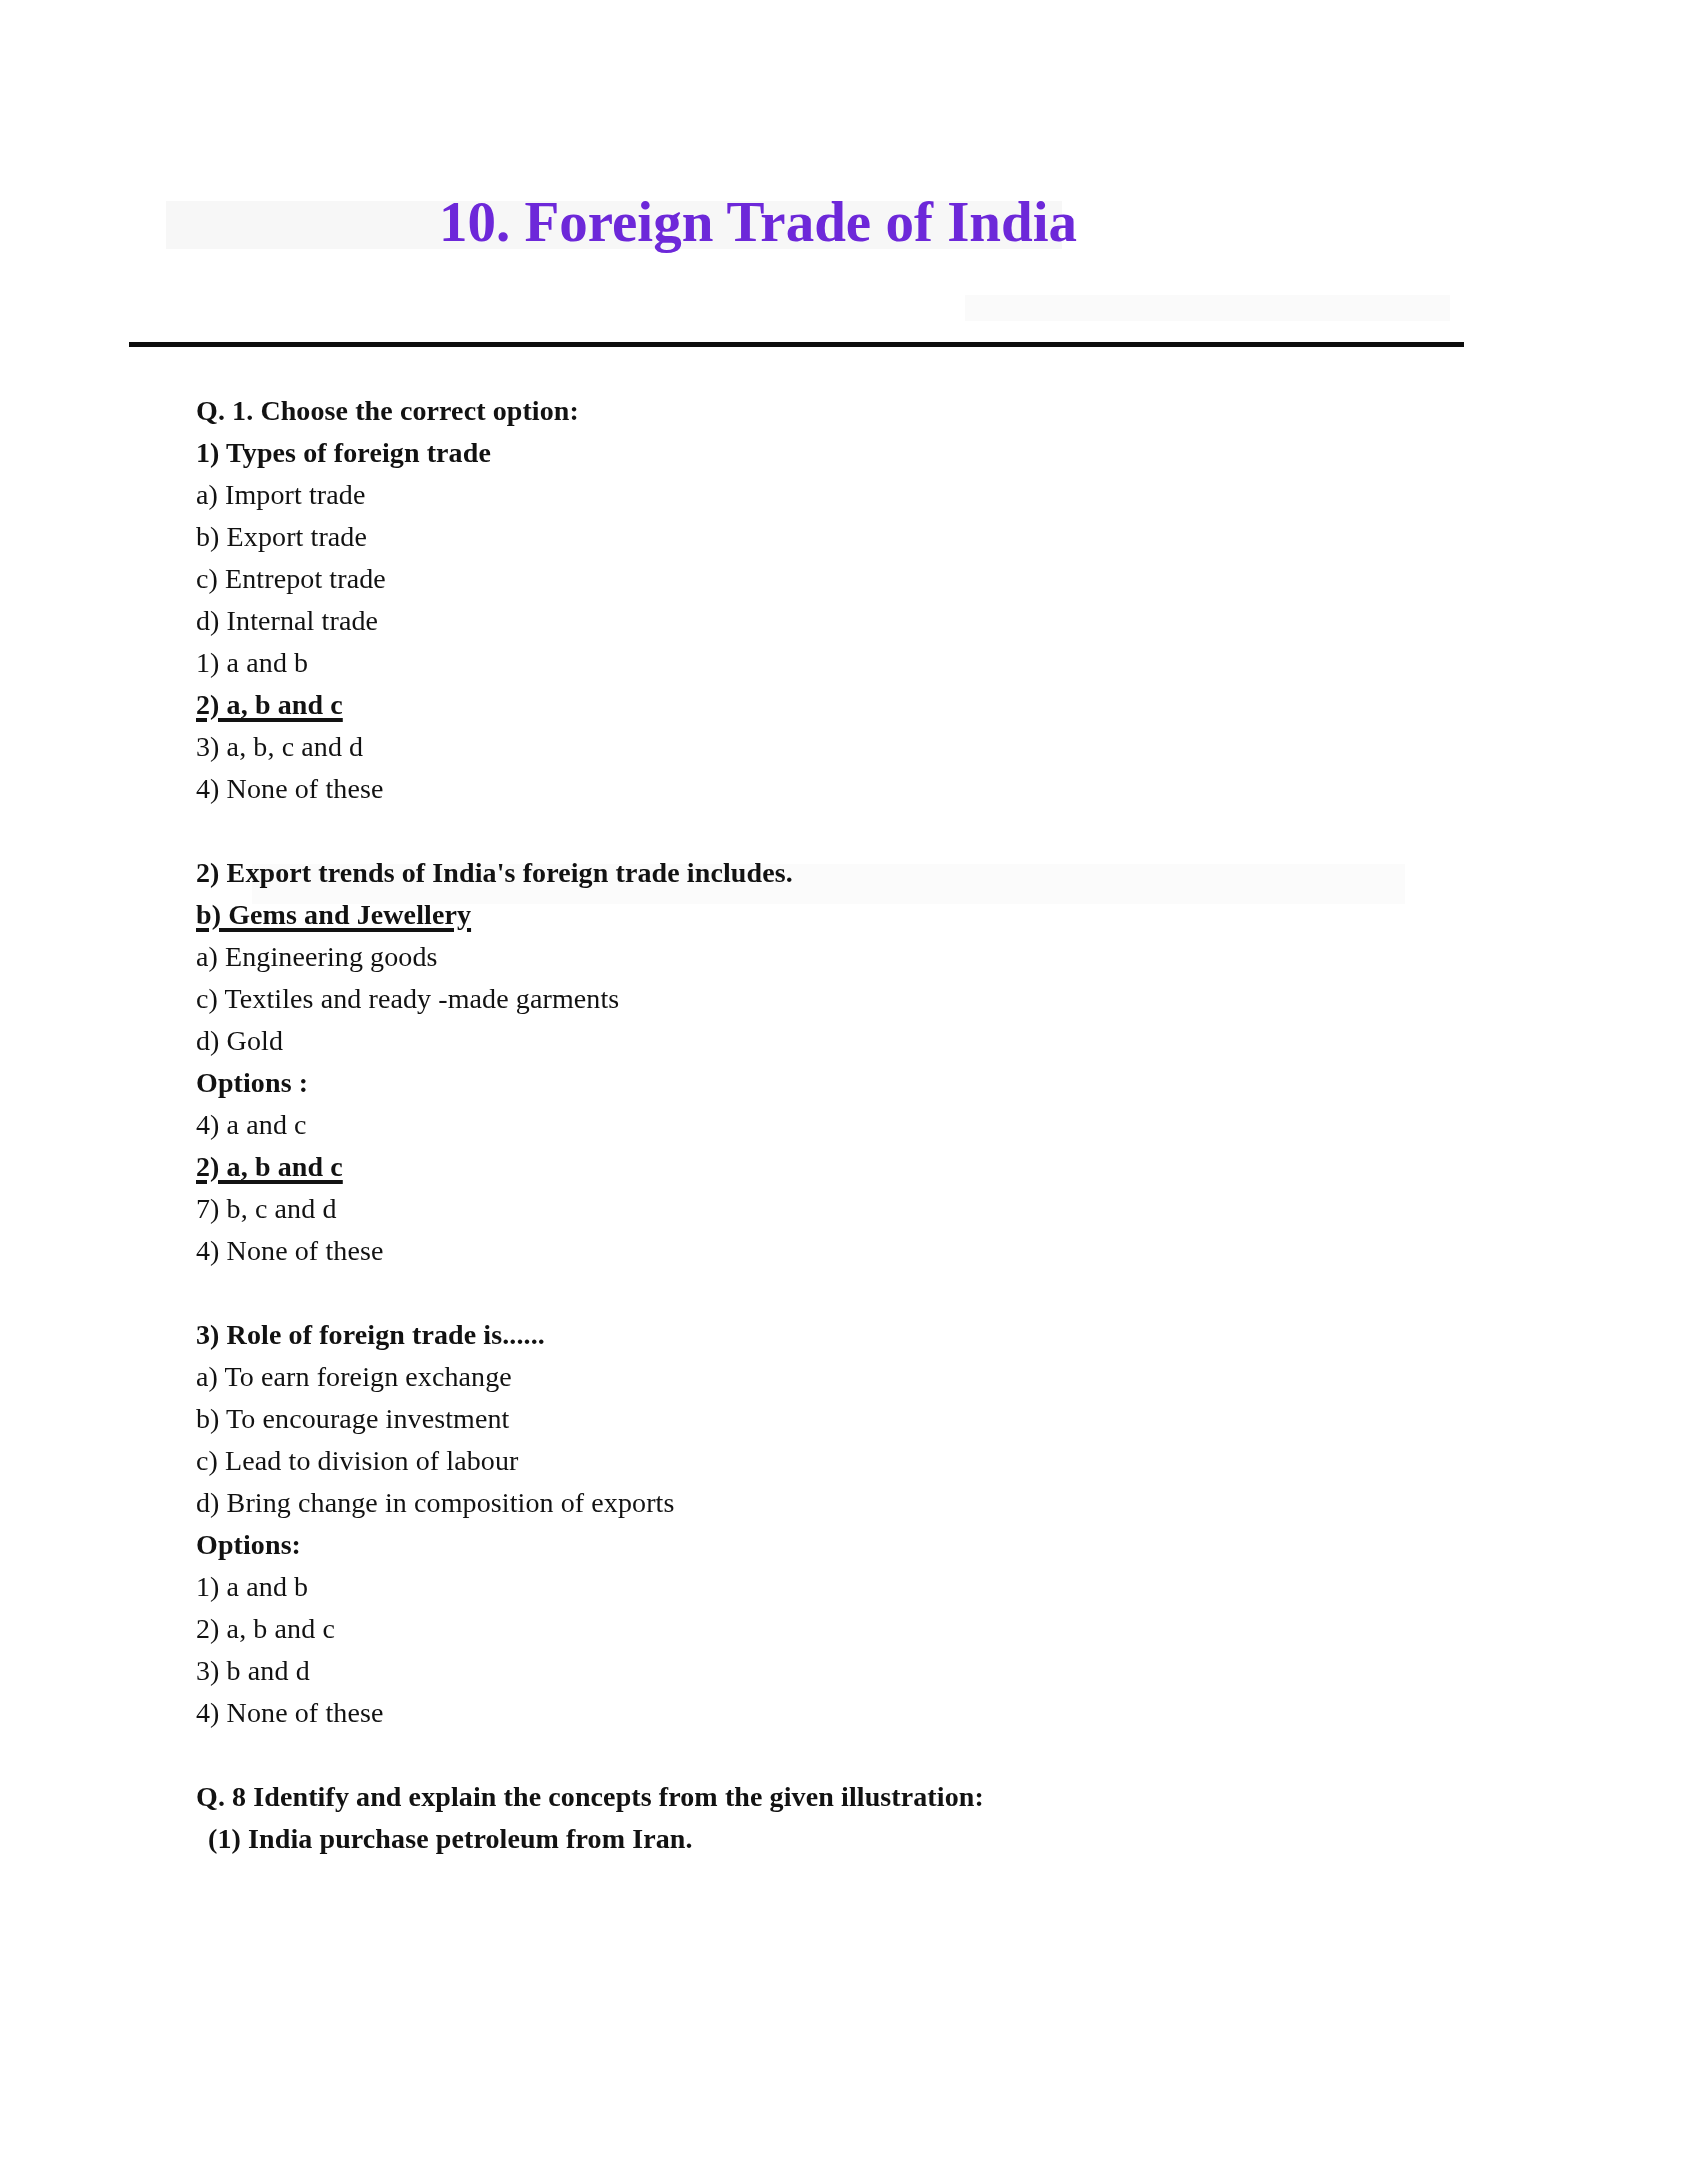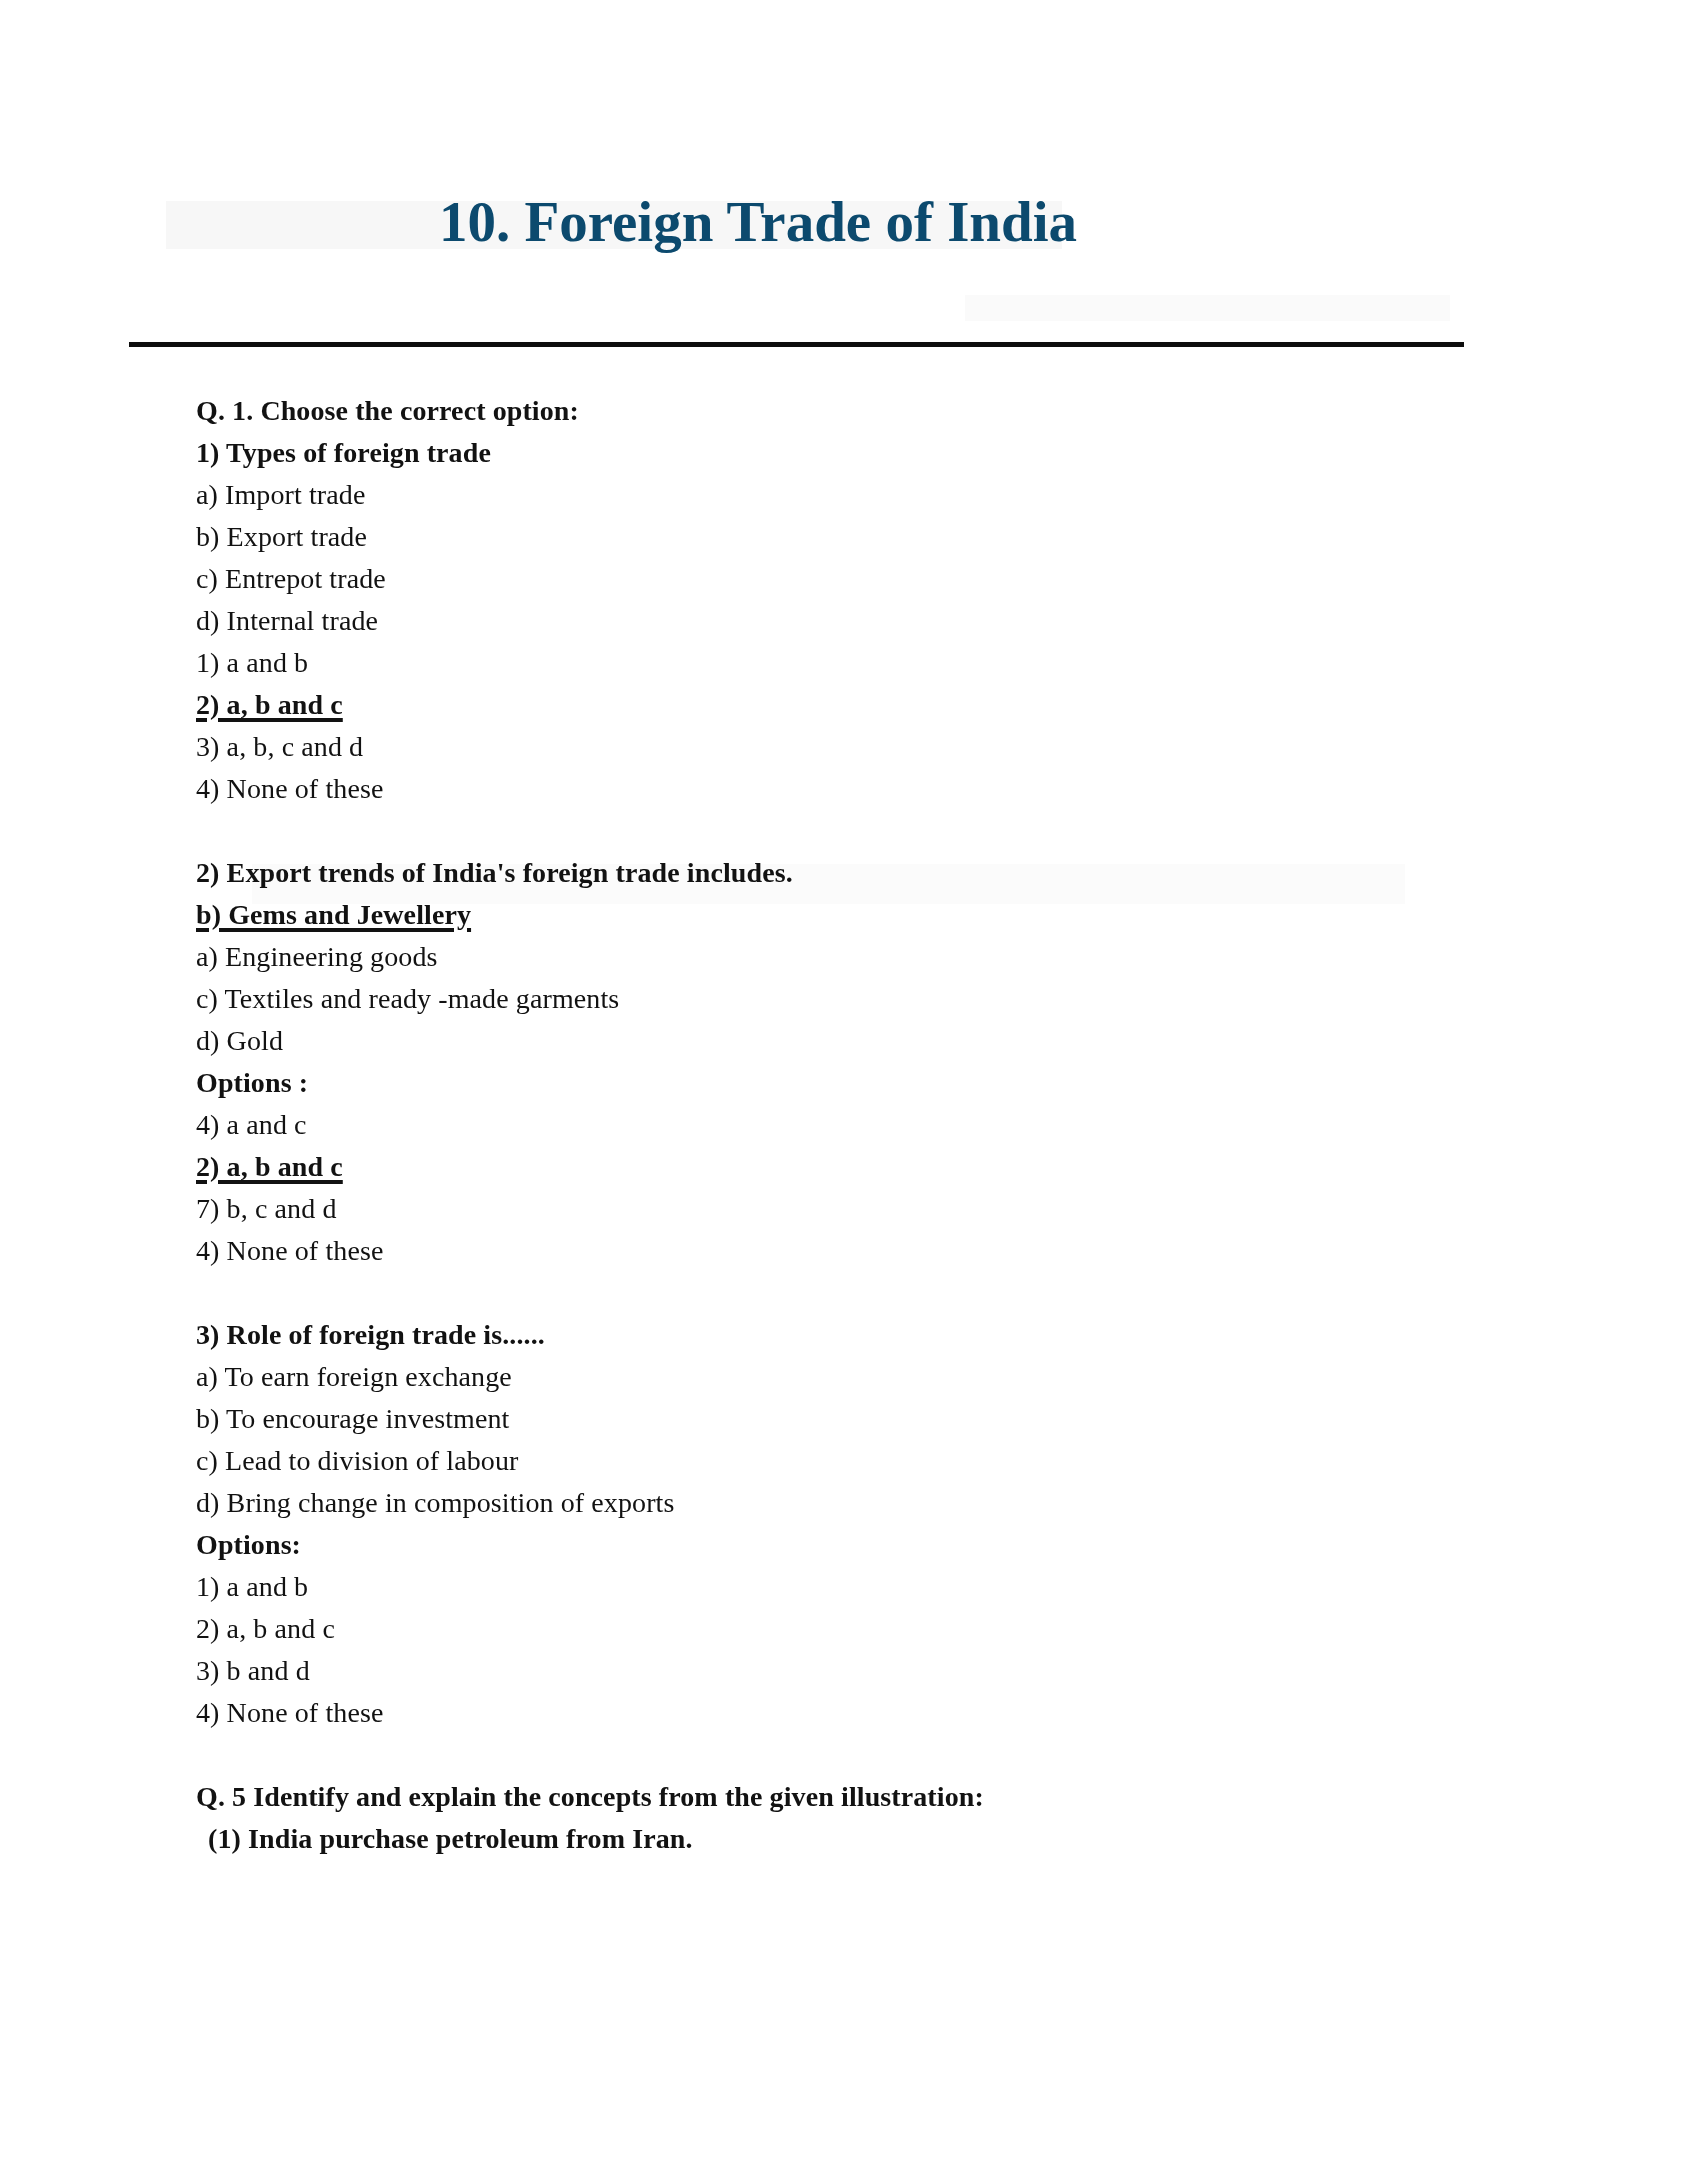--- a/index.html
+++ b/index.html
@@ -29,21 +29,21 @@
     z-index: 1;
     top: 190px;
     left: 129px;
     width: 1335px;
     box-sizing: border-box;
     padding-right: 77px;
     text-align: center;
     font-size: 57px;
     line-height: 63px;
     font-weight: bold;
-    color: #0c4a6e;
+    color: #6d28d9;
   }
   .rule {
     position: absolute;
     z-index: 1;
     top: 342px;
     left: 129px;
     width: 1335px;
     height: 5px;
     background: #0d0d0d;
   }
@@ -112,17 +112,17 @@
   <div class="line">c) Lead to division of labour</div>
   <div class="line">d) Bring change in composition of exports</div>
   <div class="line b">Options:</div>
   <div class="line">1) a and b</div>
   <div class="line">2) a, b and c</div>
   <div class="line">3) b and d</div>
   <div class="line">4) None of these</div>
 
   <div class="gap"></div>
 
-  <div class="line b">Q. 5 Identify and explain the concepts from the given illustration:</div>
+  <div class="line b">Q. 8 Identify and explain the concepts from the given illustration:</div>
   <div class="line b indent">(1) India purchase petroleum from Iran.</div>
 
 </div>
 
 
 </body></html>

